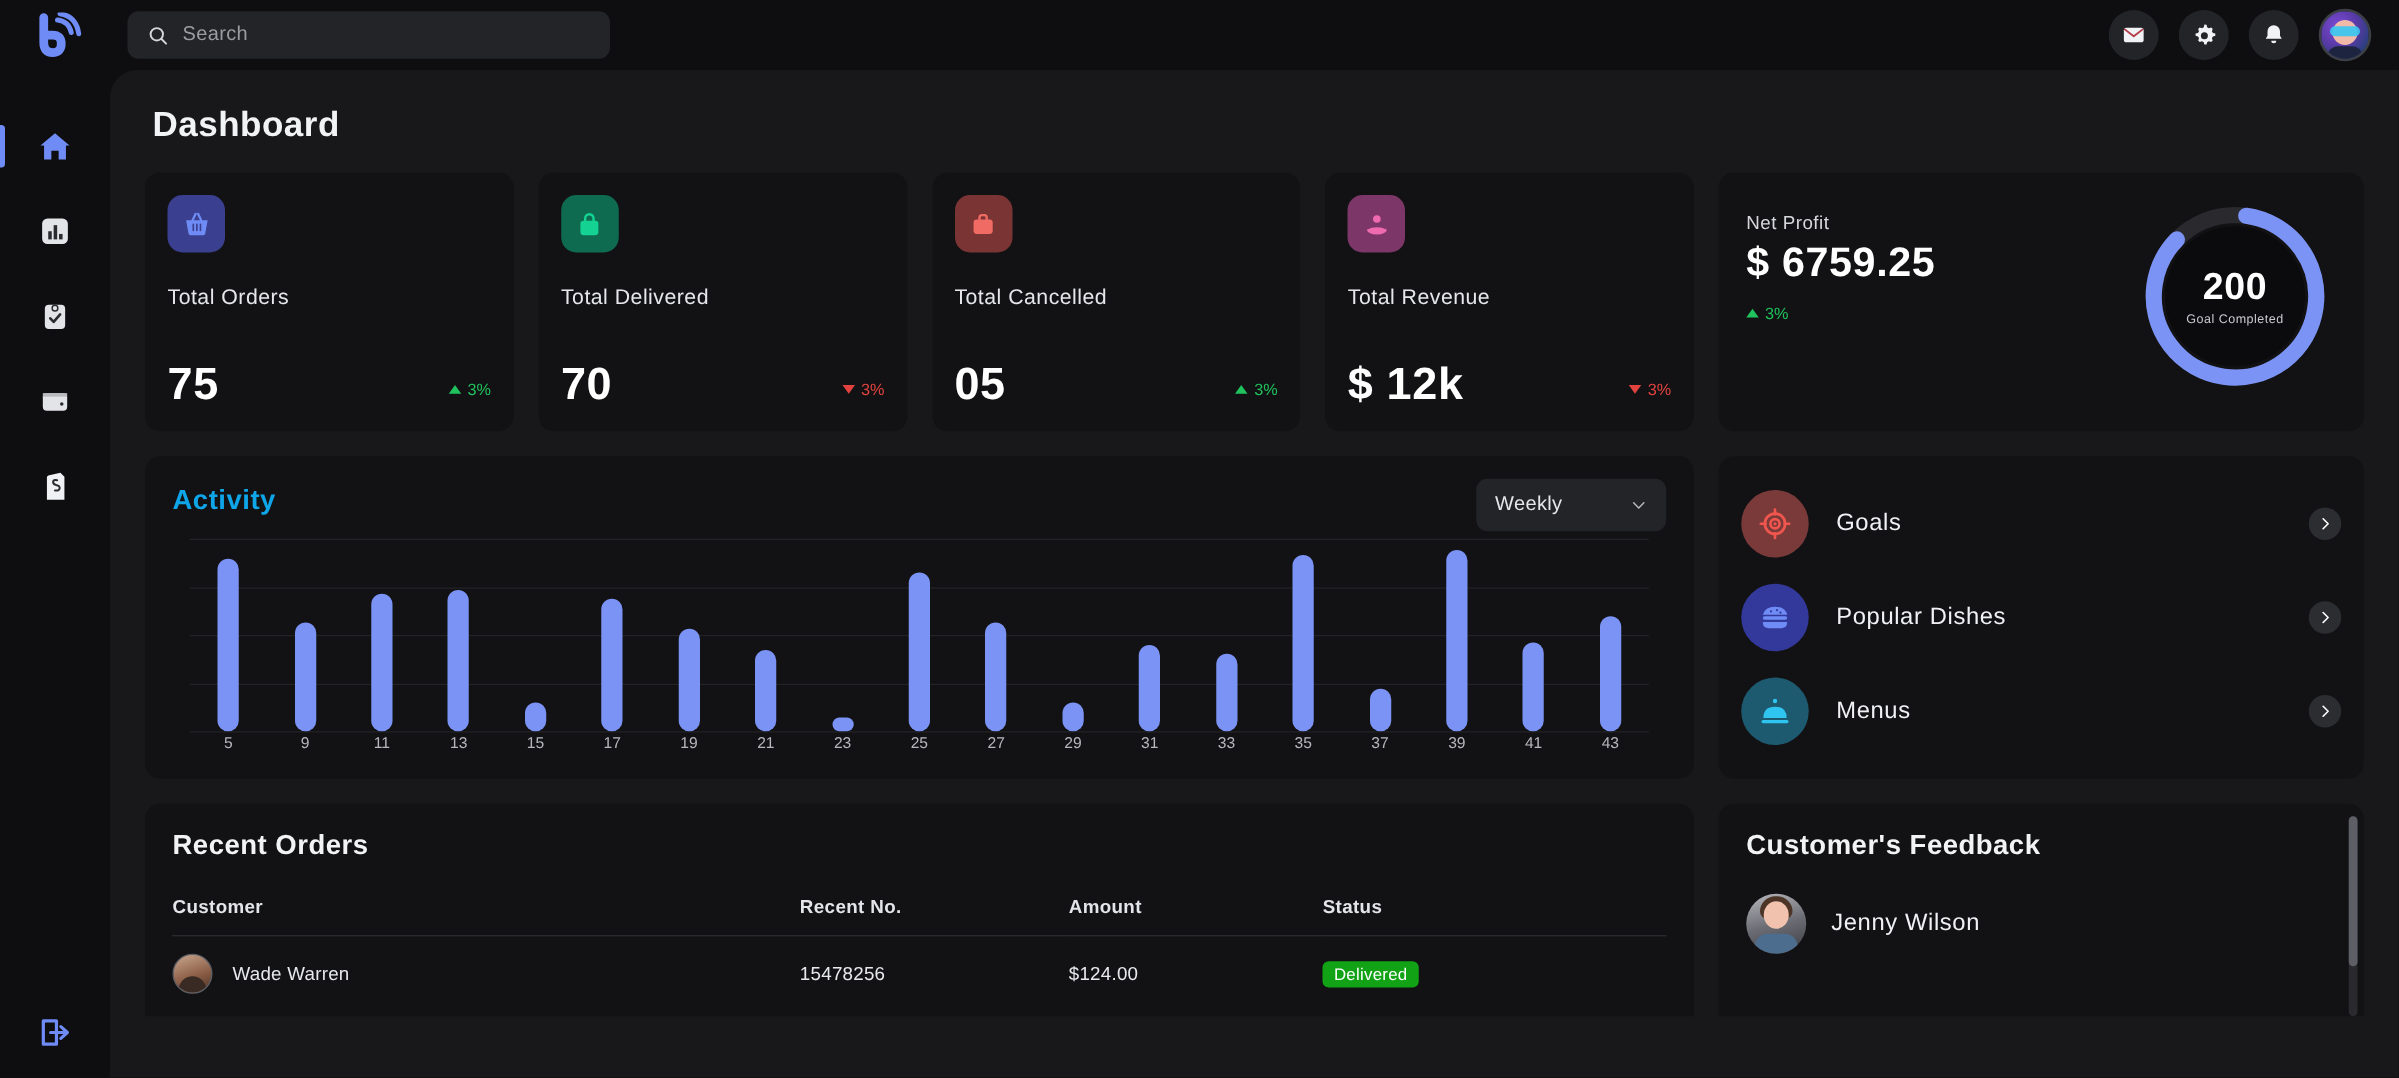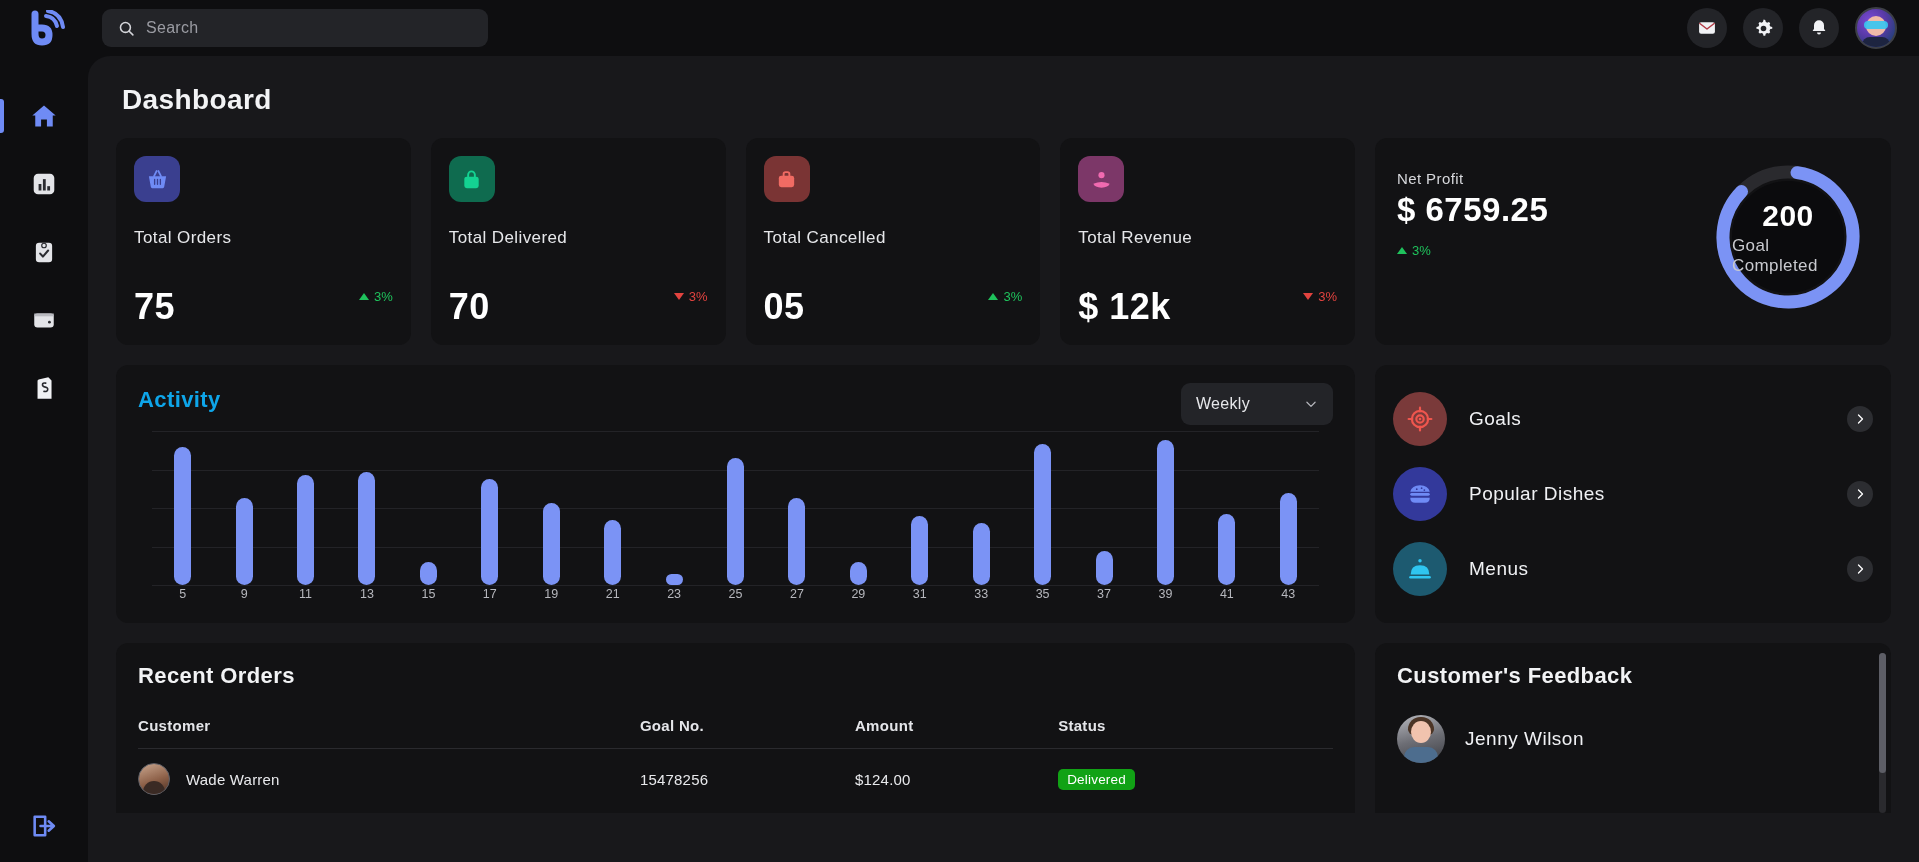--- a/index.html
+++ b/index.html
@@ -100,21 +100,21 @@
     display: flex; flex-direction: column;
   }
   .kpi-icon {
     width: 46px; height: 46px; border-radius: 12px;
     display: flex; align-items: center; justify-content: center;
     margin-bottom: 26px;
   }
   .kpi-label { font-size: 17px; color: #e6e7ea; letter-spacing: .4px; }
   .kpi-bottom {
     margin-top: auto;
-    display: flex; align-items: flex-start; justify-content: space-between;
+    display: flex; align-items: flex-end; justify-content: space-between;
   }
   .kpi-value { font-size: 36px; font-weight: 700; color: #ffffff; line-height: 1; letter-spacing: .5px; }
   .kpi-delta { display: flex; align-items: center; gap: 5px; font-size: 13px; margin-bottom: 6px; }
   .tri { width: 0; height: 0; }
   .tri.up { border-left: 5px solid transparent; border-right: 5px solid transparent; border-bottom: 7px solid #1fc25c; }
   .tri.down { border-left: 5px solid transparent; border-right: 5px solid transparent; border-top: 7px solid #e2433f; }
 
   .netprofit-card {
     flex: 0 0 516px;
     background: #121214; border-radius: 12px;
@@ -122,21 +122,21 @@
     display: flex; align-items: flex-start; justify-content: space-between;
   }
   .np-left { padding-top: 8px; }
   .np-label { font-size: 15px; color: #d7d8dc; letter-spacing: .4px; }
   .np-value { font-size: 33px; font-weight: 700; color: #fff; margin-top: 4px; letter-spacing: .5px; }
   .np-delta { display: flex; align-items: center; gap: 5px; font-size: 13px; margin-top: 14px; }
   .gauge { position: relative; width: 150px; height: 150px; flex: 0 0 150px; margin-right: 6px; }
   .gauge .cap { position: absolute; inset: 19px; border-radius: 50%; background: #0b0b0d;
     display: flex; flex-direction: column; align-items: center; justify-content: center; }
   .gauge .num { font-size: 30px; font-weight: 700; color: #fff; letter-spacing: .5px; }
-  .gauge .sub { font-size: 17px; color: #c9cacf; margin-top: 3px; letter-spacing: .4px; }
+  .gauge .sub { font-size: 10px; color: #c9cacf; margin-top: 3px; letter-spacing: .4px; }
 
   
   .row2 { display: flex; gap: 20px; margin-top: 20px; align-items: stretch; }
   .activity-card {
     flex: 1 1 auto; min-width: 0;
     background: #121214; border-radius: 12px;
     padding: 18px 22px 14px 22px; height: 258px;
     display: flex; flex-direction: column;
   }
   .act-head { display: flex; align-items: flex-start; justify-content: space-between; }
@@ -580,21 +580,21 @@
       </div>
     </div>
 
     <div class="row3">
       <div class="orders-card">
         <div class="card-h2">Recent Orders</div>
         <table class="tbl">
           <thead>
             <tr>
               <th style="width:42%">Customer</th>
-              <th style="width:18%">Goal No.</th>
+              <th style="width:18%">Recent No.</th>
               <th style="width:17%">Amount</th>
               <th>Status</th>
             </tr>
           </thead>
           <tbody>
             <tr>
               <td>
                 <div class="cust-cell">
                   <div class="tbl-avatar"></div>
                   <span>Wade Warren</span>

